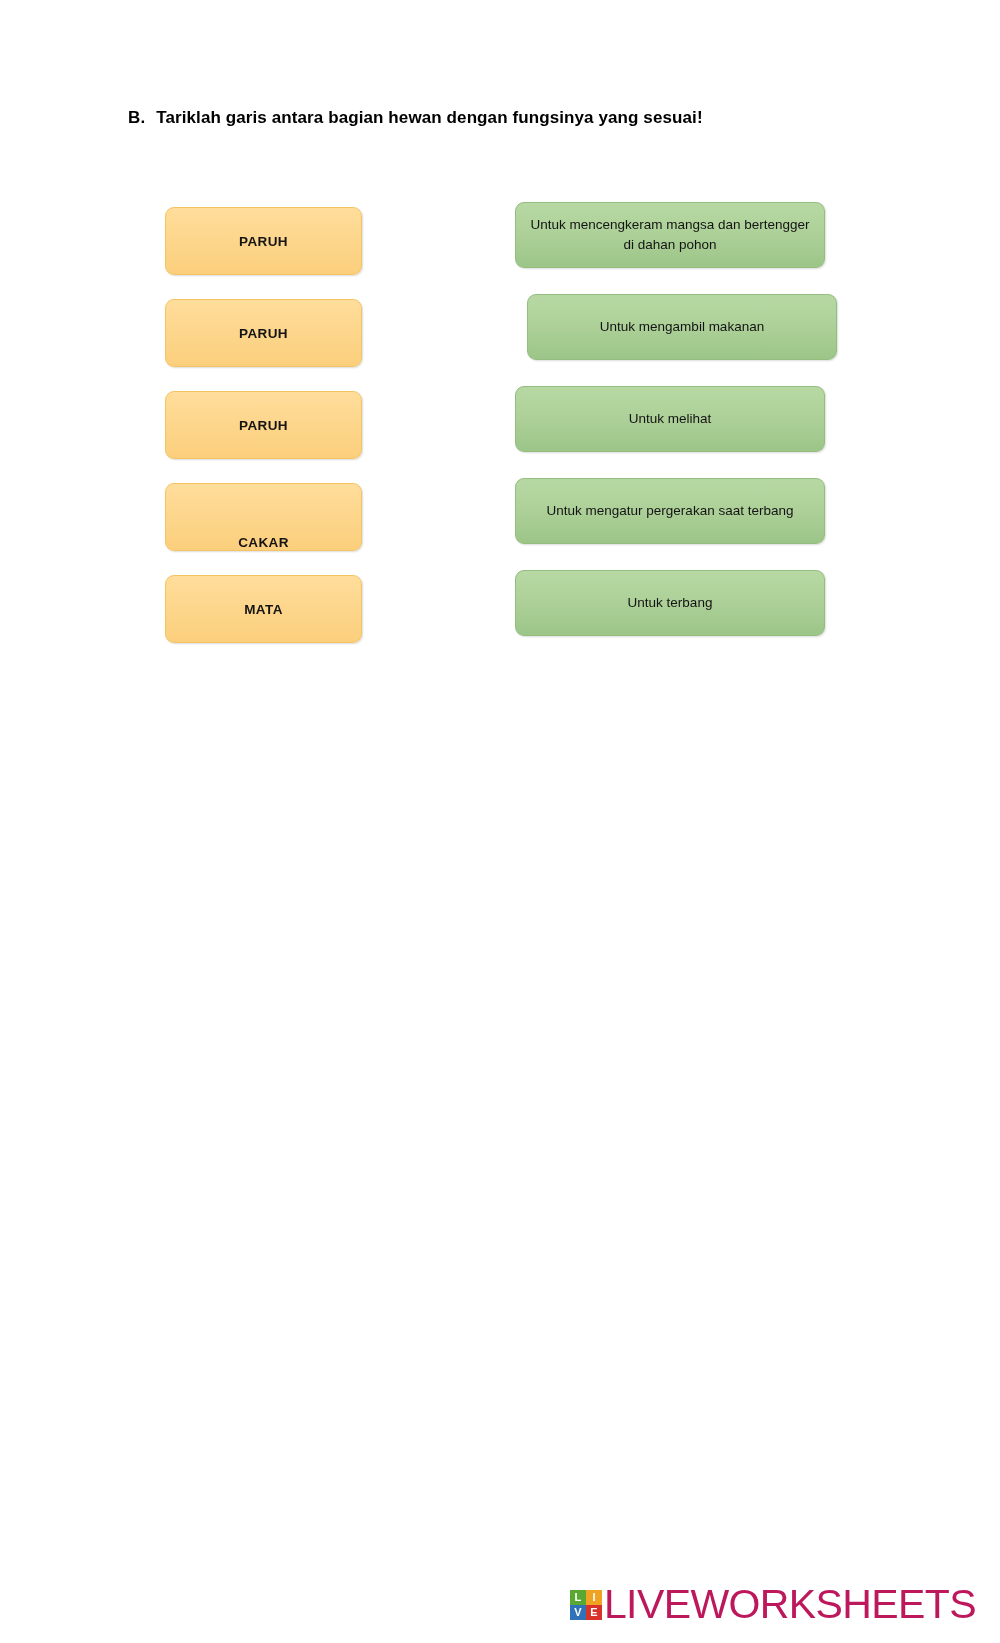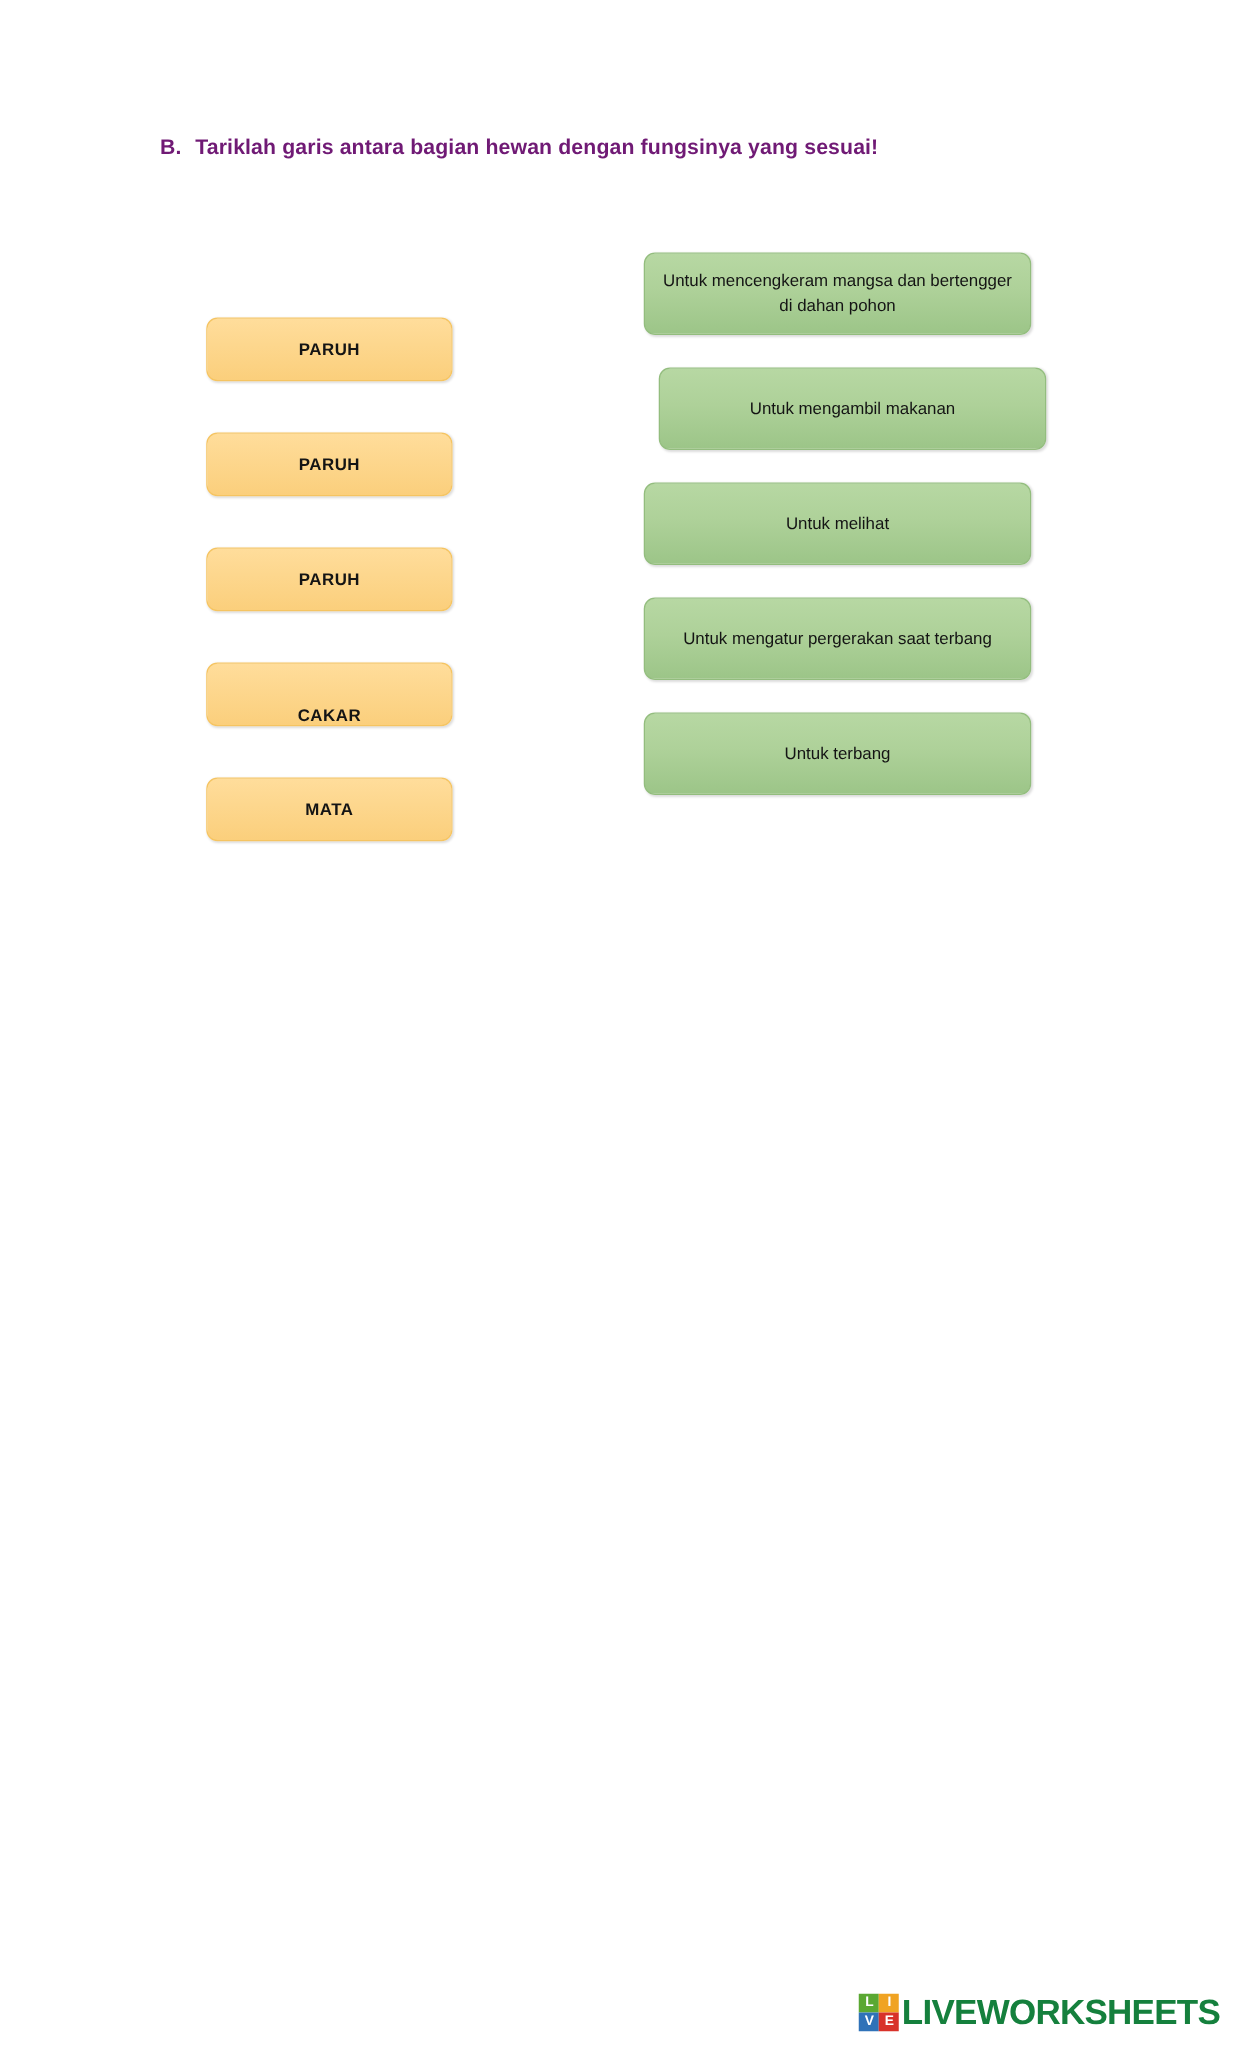--- a/index.html
+++ b/index.html
@@ -15,21 +15,21 @@
     overflow: hidden;
   }
 
   
   .instruction {
     position: absolute;
     left: 128px;
     top: 108px;
     font-size: 17px;
     font-weight: bold;
-    color: #701a75;
+    color: #000000;
     letter-spacing: 0.1px;
     white-space: nowrap;
   }
   .instruction .letter {
     display: inline-block;
     margin-right: 11px;
   }
 
   
   .match-area {
@@ -53,30 +53,29 @@
     width: 100%;
     box-sizing: border-box;
     display: flex;
     align-items: center;
     justify-content: center;
     text-align: center;
   }
 
   
   .row-left {
-    height: 51px;
+    height: 68px;
     border-radius: 9px;
     background: linear-gradient(180deg, #ffdd9b 0%, #fdd78e 42%, #fbcf7c 100%);
     border: 1px solid #f5c462;
     box-shadow: 1px 1px 2px rgba(0,0,0,0.14);
     font-size: 13.5px;
     font-weight: bold;
     color: #141414;
     letter-spacing: 0.4px;
-    margin-top: 47px;
   }
 
   
   .row-right {
     height: 66px;
     border-radius: 9px;
     background: linear-gradient(180deg, #b7d8a3 0%, #aed199 45%, #9cc588 100%);
     border: 1px solid #93bd7e;
     box-shadow: 1px 1px 2px rgba(0,0,0,0.14);
     font-size: 13.5px;
@@ -107,23 +106,23 @@
     font-size: 11px;
     font-weight: bold;
     color: #ffffff;
     line-height: 1;
   }
   .lw-tile.green  { background: #5aa832; }
   .lw-tile.orange { background: #f0a322; }
   .lw-tile.blue   { background: #2f72b8; }
   .lw-tile.red    { background: #d8322a; }
   .lw-word {
-    font-size: 28px;
-    font-weight: bold;
-    color: #15803d;
+    font-size: 41px;
+    font-weight: normal;
+    color: #be185d;
     letter-spacing: -0.6px;
     line-height: 1;
   }
 </style>
 </head>
 <body>
 
 <div class="instruction">
   <span class="letter">B.</span><span>Tariklah garis antara bagian hewan dengan fungsinya yang sesuai!</span>
 </div>

